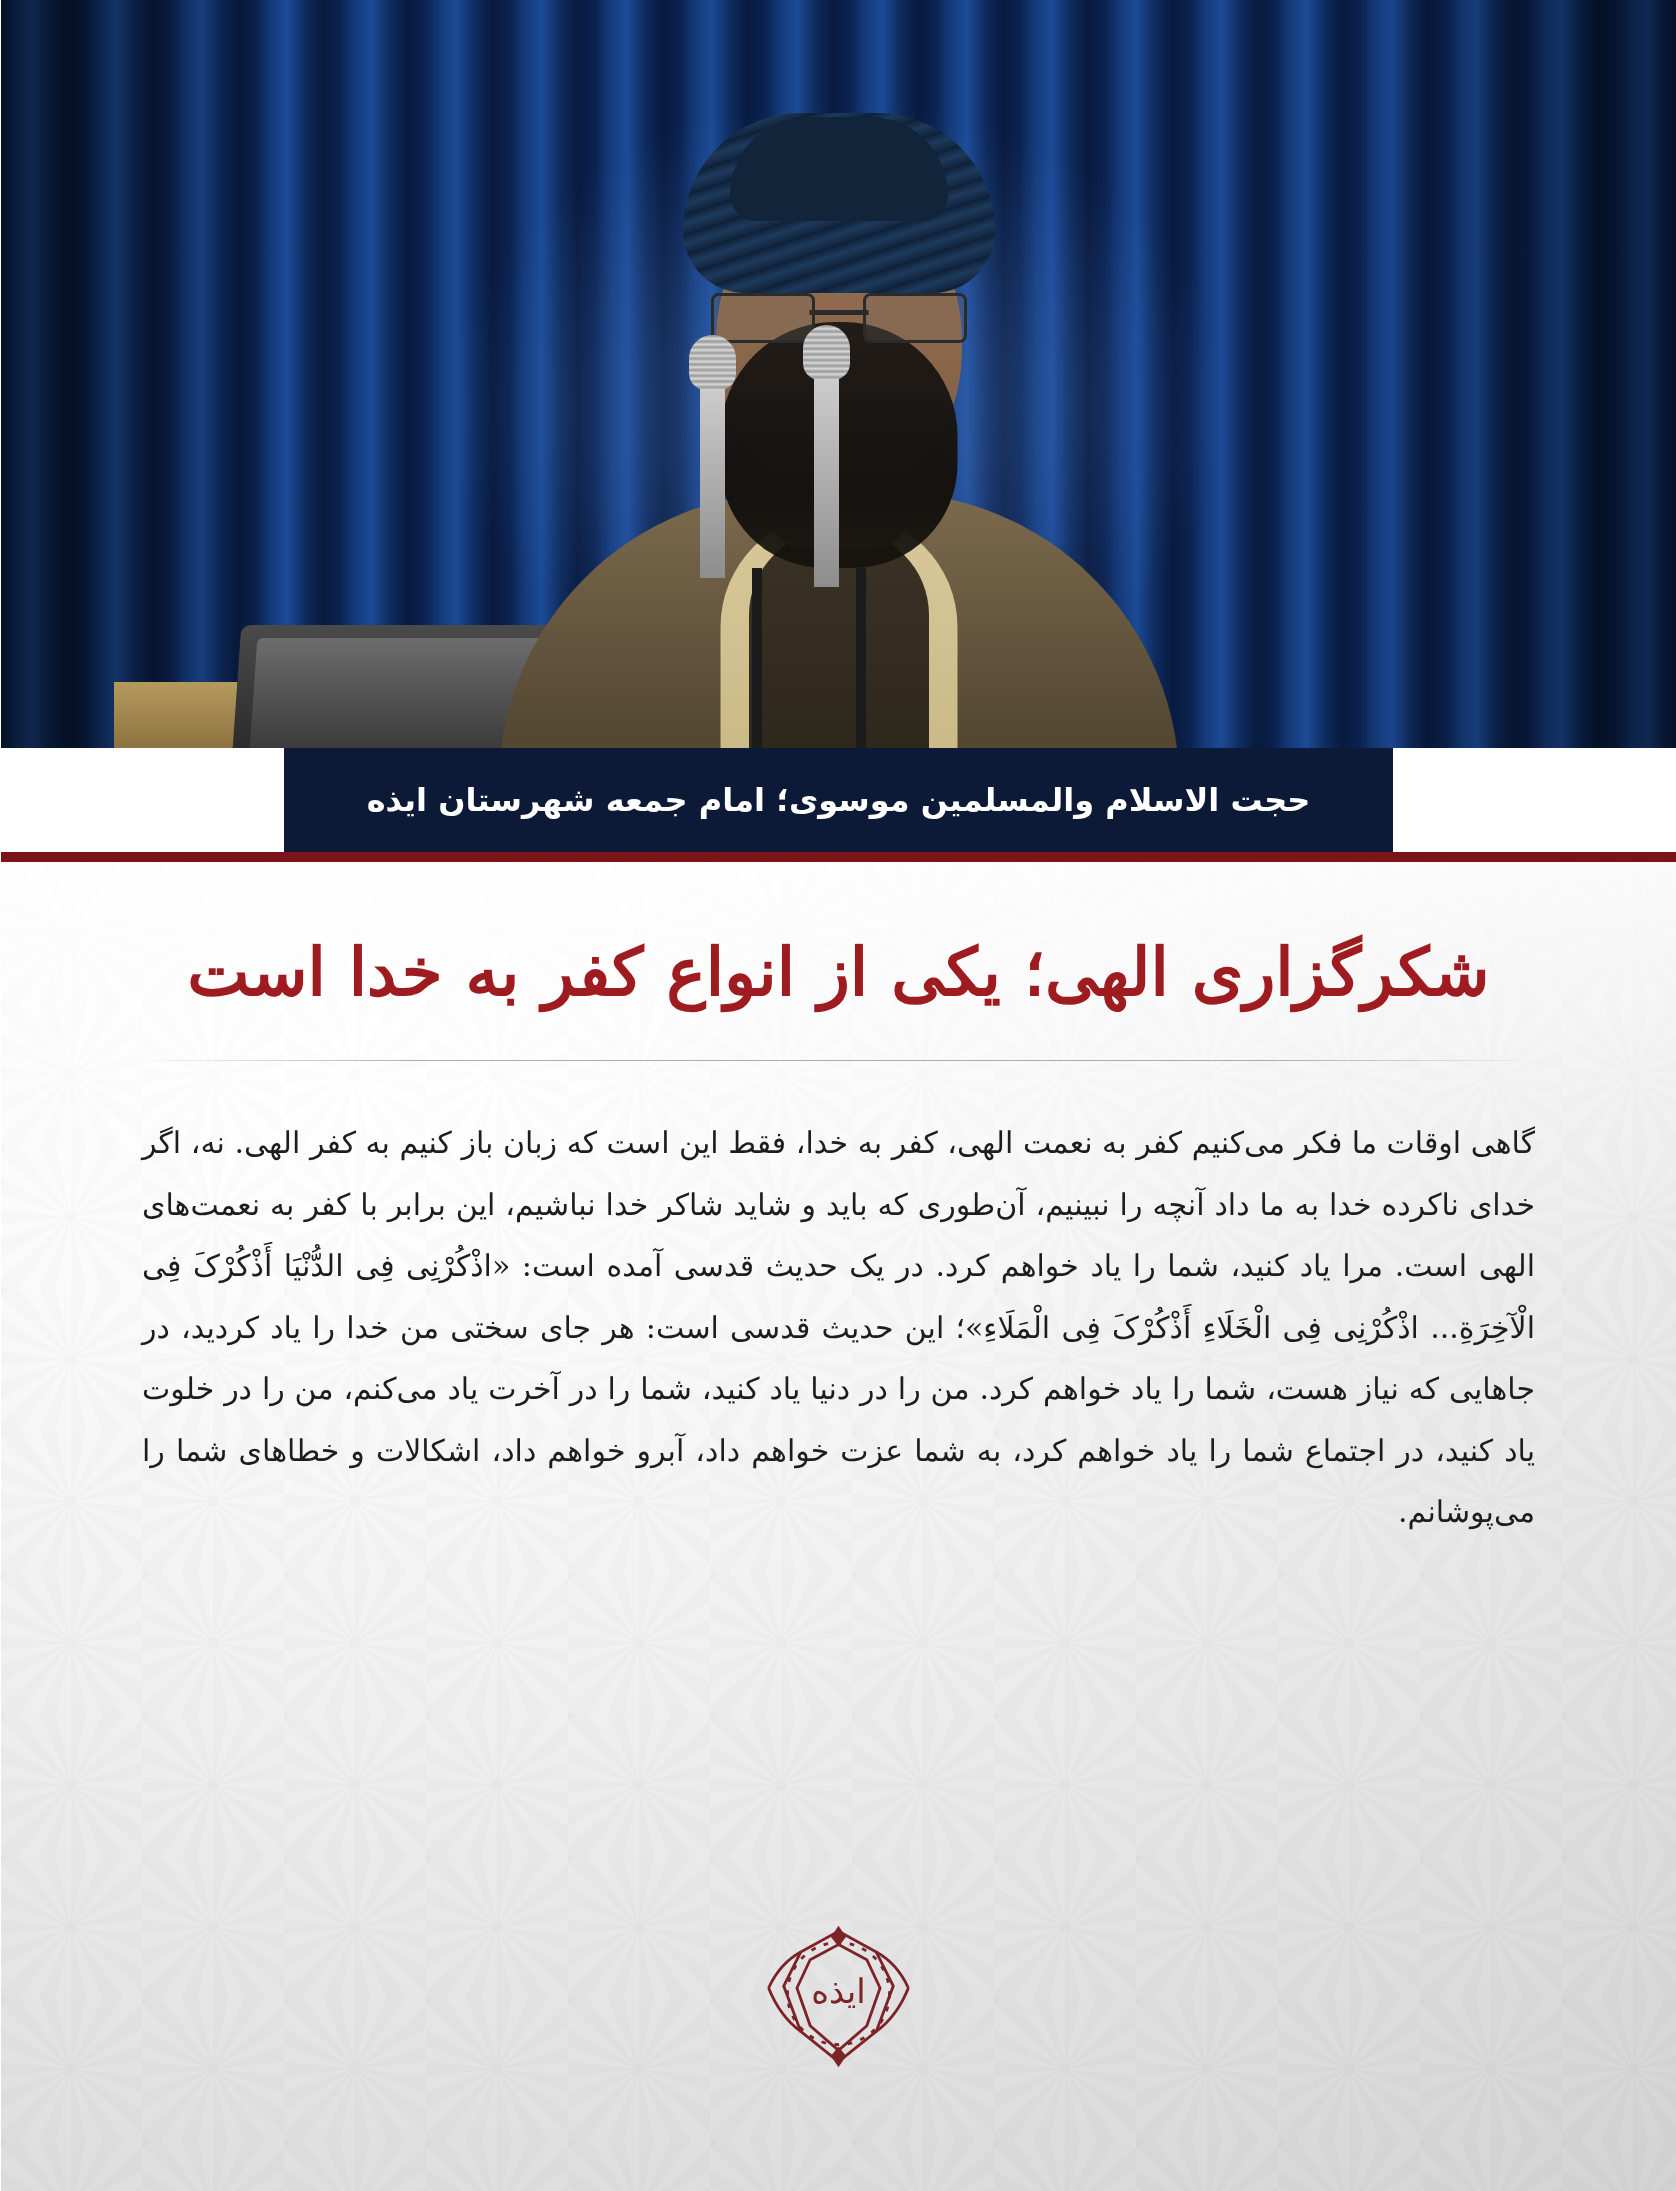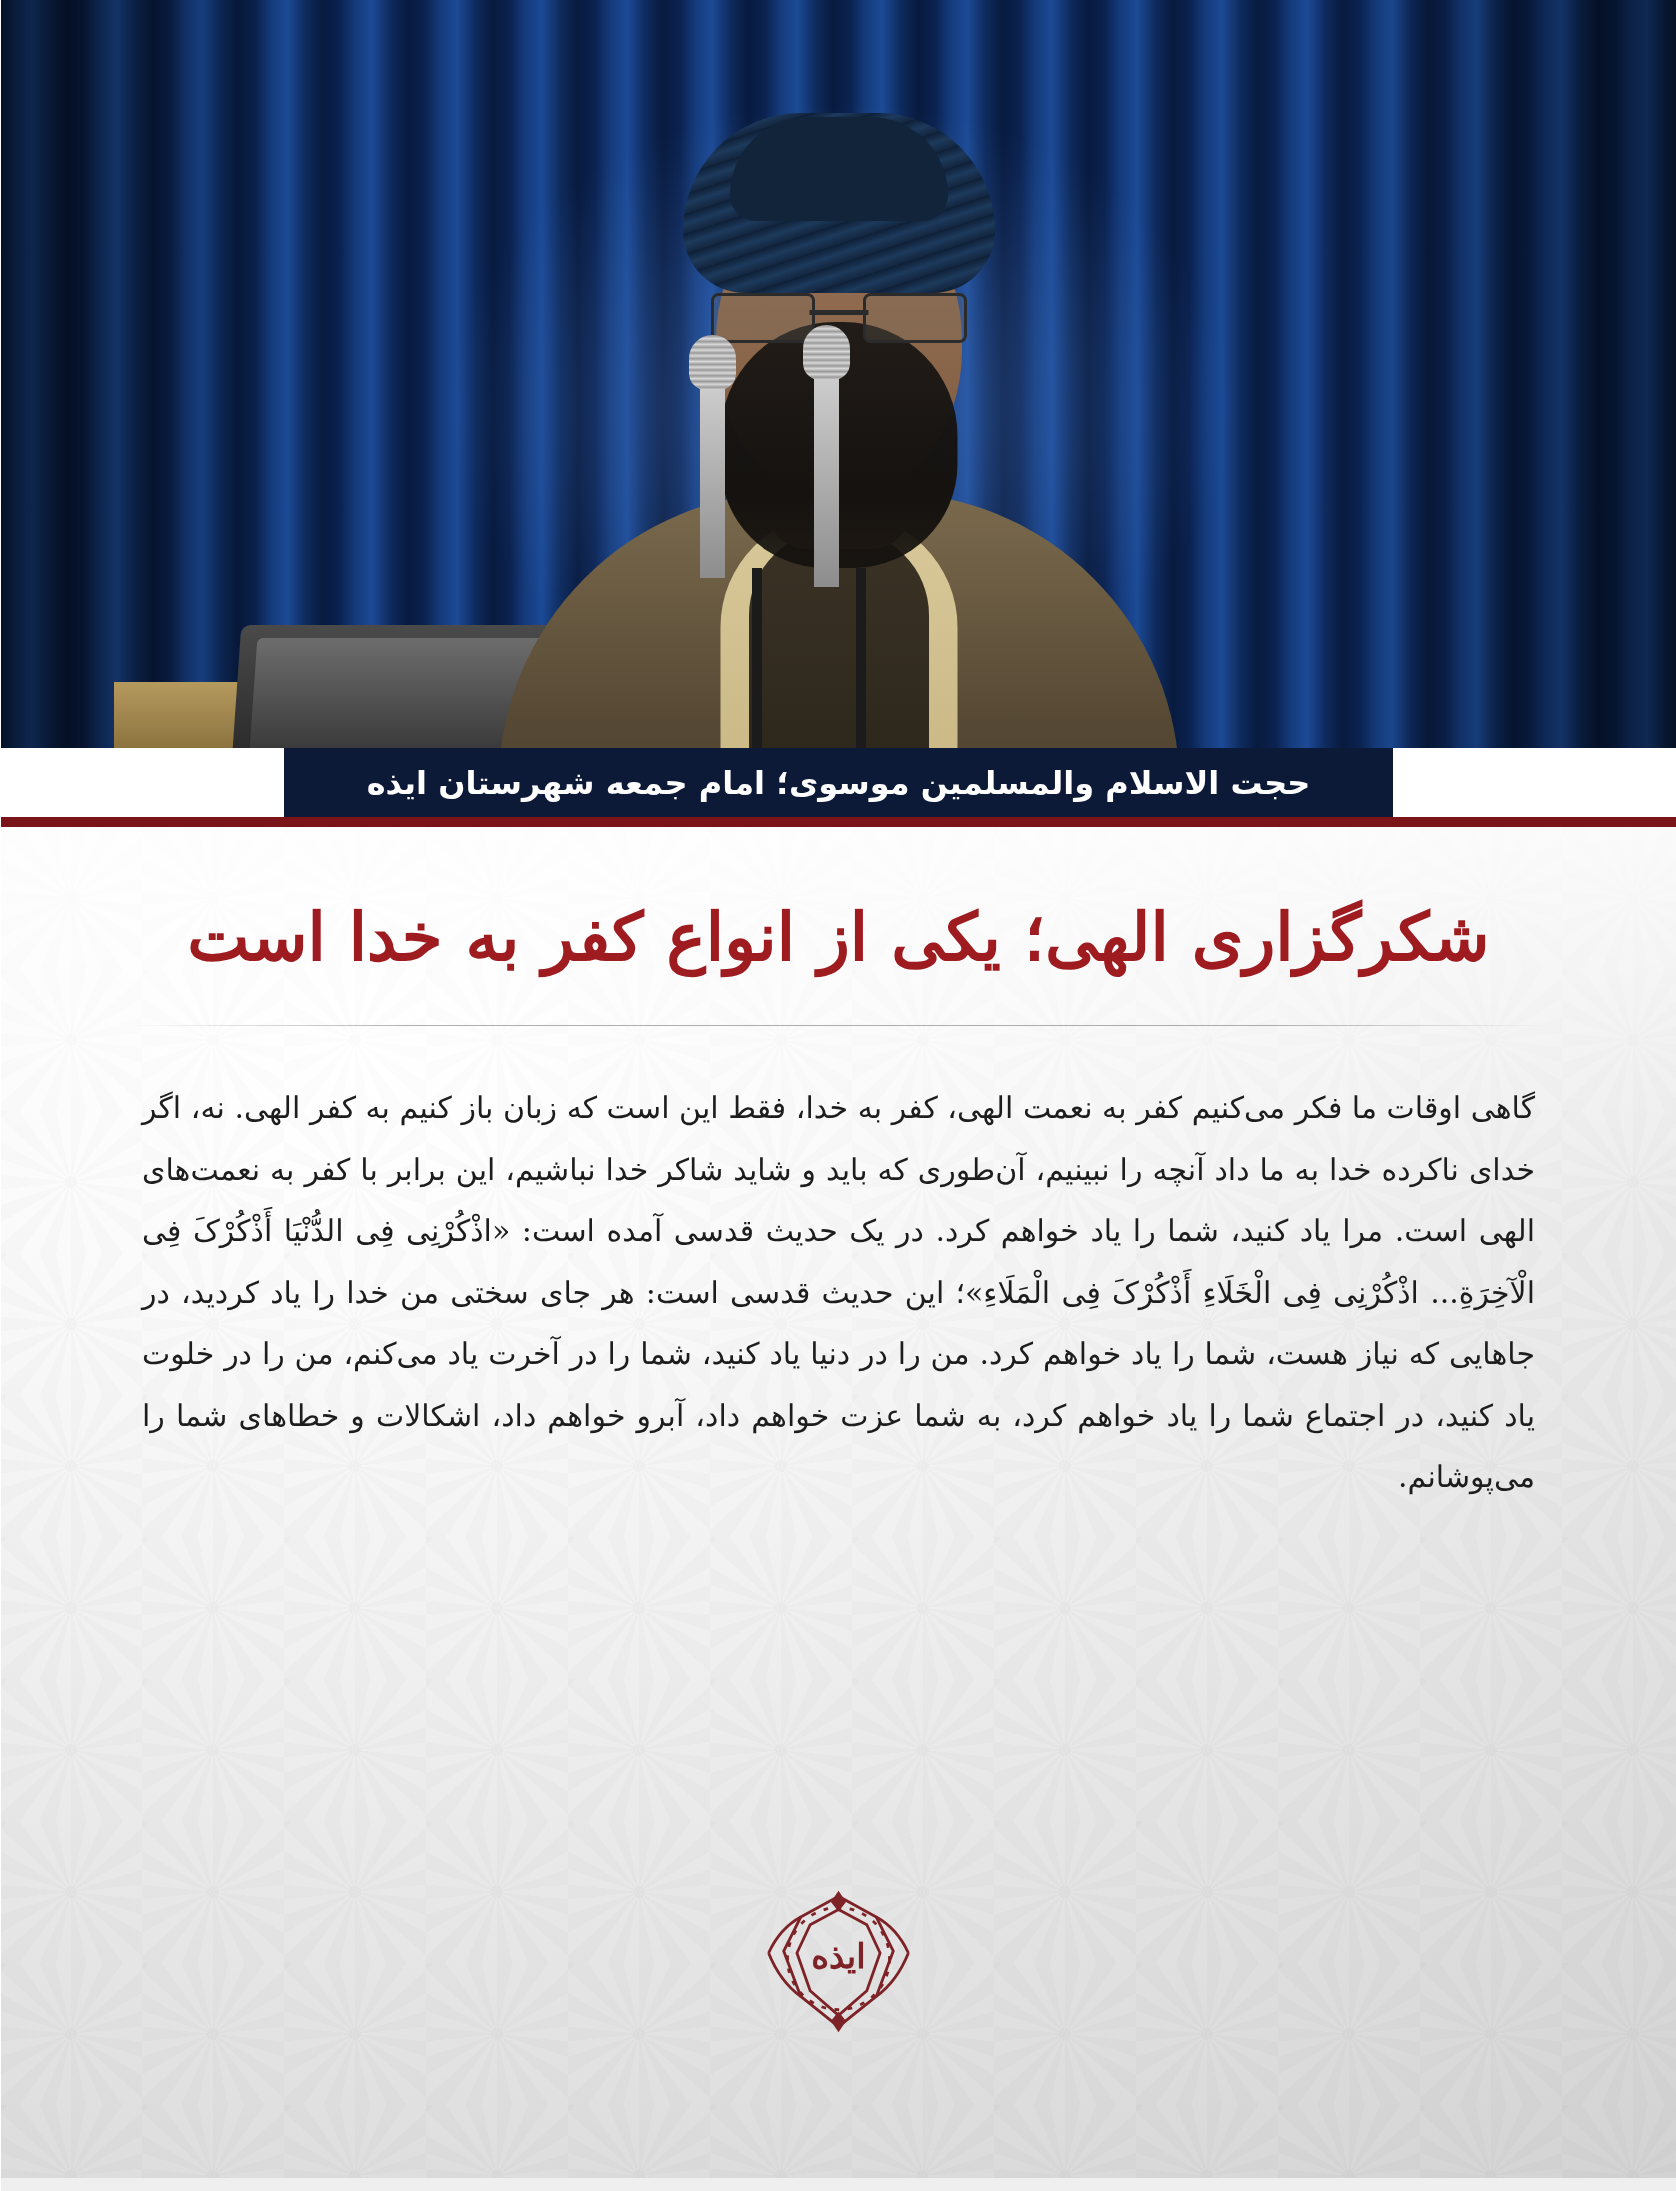--- a/index.html
+++ b/index.html
@@ -233,21 +233,21 @@
     bottom: 0;
     width: 492px;
     height: 66px;
     background: linear-gradient(180deg, #b59a5e 0%, #8c733f 100%);
   }
 
   
   .name-bar {
     position: relative;
     width: 1677px;
-    height: 69px;
+    height: 104px;
     background: #0c1a38;
     display: flex;
     align-items: center;
     justify-content: center;
   }
   .name-bar .name-text {
     color: #ffffff;
     font-size: 32px;
     font-weight: bold;
     letter-spacing: 0;
@@ -364,21 +364,21 @@
   }
   .logo-mark svg { display: block; }
   .logo-text {
     position: absolute;
     top: 51px;
     left: 0;
     right: 0;
     text-align: center;
     color: #7d2226;
     font-size: 34px;
-    font-weight: bold;
+    font-weight: normal;
     font-family: "DejaVu Serif", serif;
   }
 </style>
 </head>
 <body>
 
 <div class="poster">
 
   <div class="photo">
     <div class="curtain"></div>

